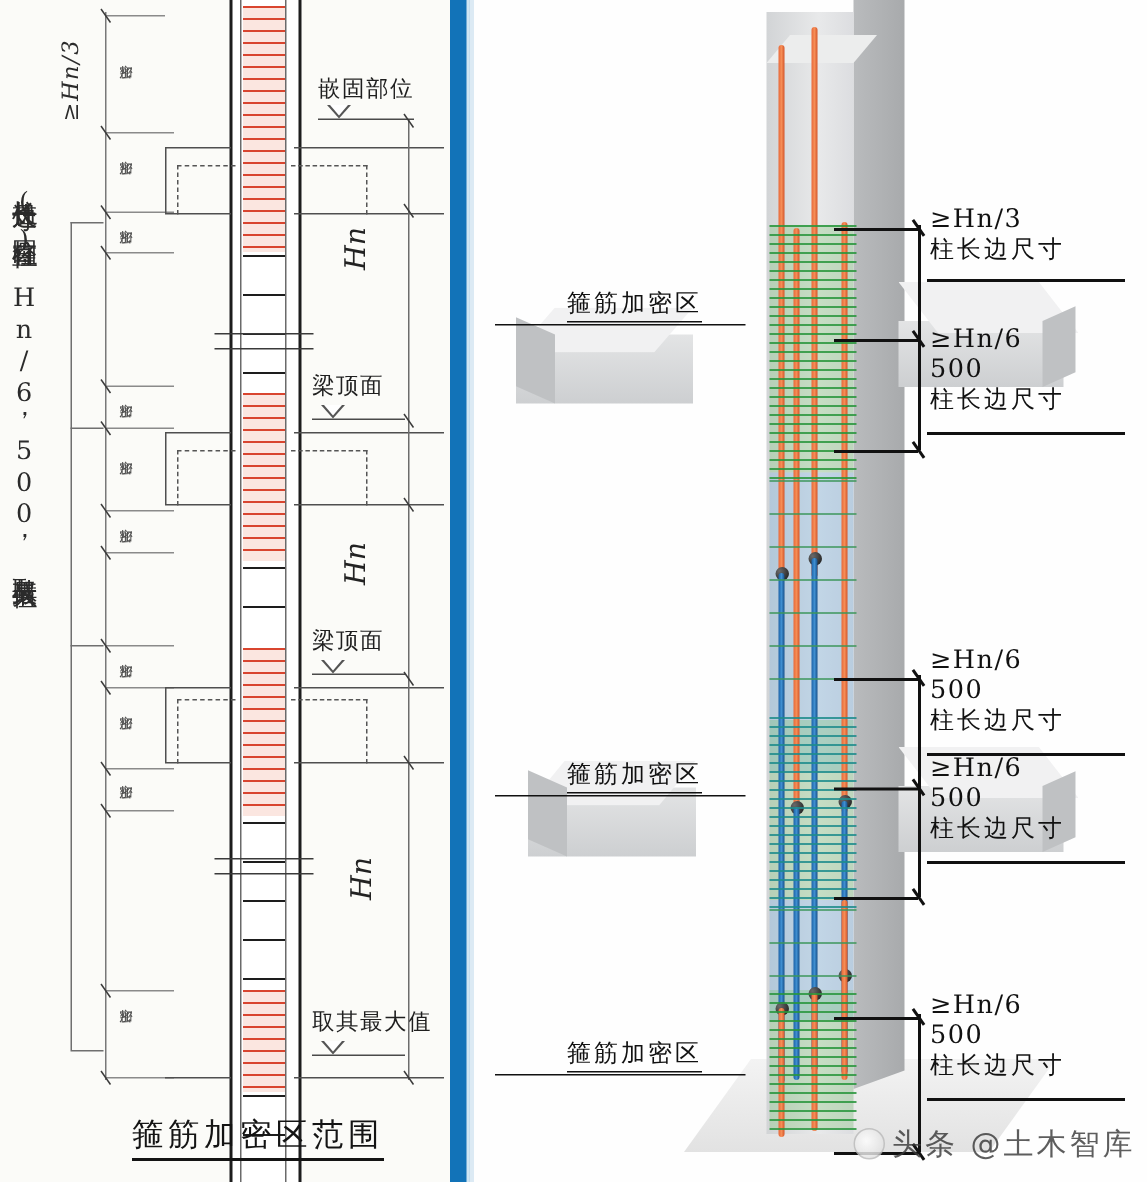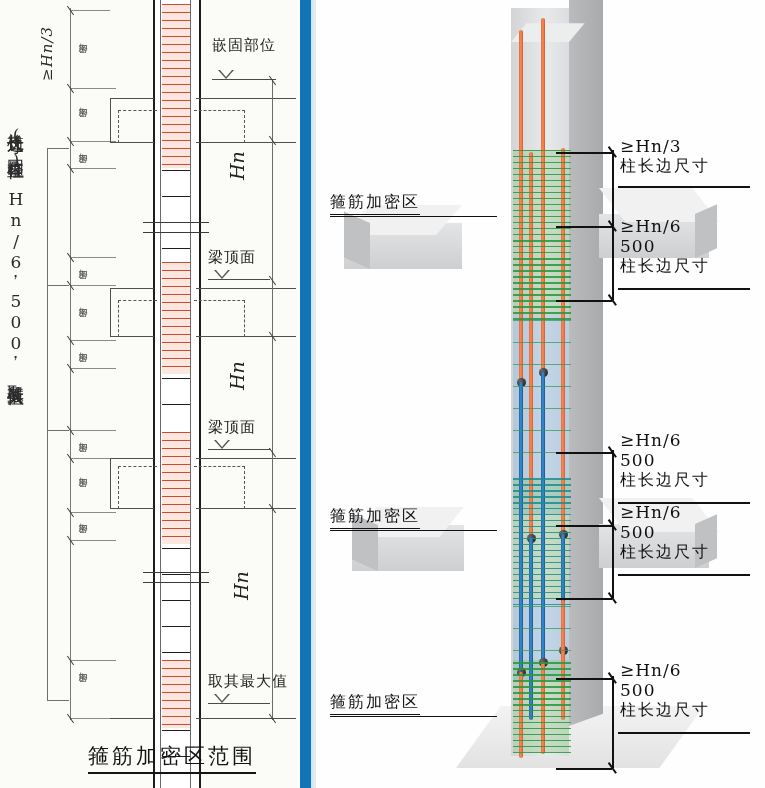--- a/index.html
+++ b/index.html
@@ -89,21 +89,21 @@
 
   
   .dimV{position:absolute;width:1px;background:#111;}
   .dimH{position:absolute;height:1.6px;background:#111;}
   .dimTick{position:absolute;width:13px;height:1.6px;background:#111;transform:rotate(55deg);}
   .rlbl{position:absolute;font-family:"DejaVu Sans","Liberation Sans",sans-serif;color:#111;white-space:nowrap;}
   .rlbl .t1{font-family:"DejaVu Serif","Liberation Serif",serif;font-size:17px;letter-spacing:1px;display:block;}
   .rlbl .t2{font-family:"DejaVu Serif","Liberation Serif",serif;font-size:17px;letter-spacing:1px;display:block;}
   .rlbl .t3{font-size:16px;letter-spacing:2px;display:block;}
   .llbl{position:absolute;font-size:16px;letter-spacing:2px;color:#111;white-space:nowrap;
-        border-bottom:1.6px solid #111;padding-bottom:1px;}
+        border-bottom:1.6px solid #111;padding-bottom:1px;margin-left:48px;}
 
   #watermark{position:absolute;right:8px;bottom:12px;font-size:20px;letter-spacing:2px;
              color:#3a3a3a;opacity:.82;display:flex;align-items:center;gap:5px;}
   #wm-logo{width:19px;height:19px;border-radius:50%;
            background:radial-gradient(circle at 40% 40%,#fff,#d8d8d8);border:1px solid #bbb;}
 </style>
 </head>
 <body>
 
 <div id="root">
@@ -215,21 +215,21 @@
     <div class="ln lnh" style="left:110px;top:718px;width:44px;background:#4f4f4f;"></div>
     <div class="ln lnh" style="left:196px;top:718px;width:100px;background:#4f4f4f;"></div>
 
     <div style="position:absolute;left:118px;top:110px;width:38px;height:32px;border:1px dashed #555;border-right:none;border-bottom:none;"></div>
     <div style="position:absolute;left:194px;top:110px;width:50px;height:32px;border:1px dashed #555;border-left:none;border-bottom:none;"></div>
     <div style="position:absolute;left:118px;top:300px;width:38px;height:36px;border:1px dashed #555;border-right:none;border-bottom:none;"></div>
     <div style="position:absolute;left:194px;top:300px;width:50px;height:36px;border:1px dashed #555;border-left:none;border-bottom:none;"></div>
     <div style="position:absolute;left:118px;top:466px;width:38px;height:42px;border:1px dashed #555;border-right:none;border-bottom:none;"></div>
     <div style="position:absolute;left:194px;top:466px;width:50px;height:42px;border:1px dashed #555;border-left:none;border-bottom:none;"></div>
 
-    <div class="lbl" style="left:212px;top:36px;">嵌固部位</div>
+    <div class="lbl" style="left:212px;top:50px;">嵌固部位</div>
     <div class="tri" style="left:218px;top:70px;"></div>
     <div class="lead" style="left:212px;top:79px;width:64px;"></div>
 
     <div class="lbl" style="left:208px;top:248px;">梁顶面</div>
     <div class="tri" style="left:214px;top:270px;"></div>
     <div class="lead" style="left:208px;top:279px;width:62px;"></div>
 
     <div class="lbl" style="left:208px;top:418px;">梁顶面</div>
     <div class="tri" style="left:214px;top:440px;"></div>
     <div class="lead" style="left:208px;top:449px;width:62px;"></div>
@@ -384,14 +384,18 @@
     <div class="dimH" style="left:240px;top:678px;width:56px;"></div>
     <div class="dimH" style="left:240px;top:768px;width:56px;"></div>
 
     <div class="rlbl" style="left:304px;top:660px;">
       <span class="t1">≥Hn/6</span>
       <span class="t2">500</span>
       <span class="t3">柱长边尺寸</span>
     </div>
     <div class="dimH" style="left:302px;top:732px;width:132px;"></div>
 
+    <div id="watermark">
+      <span id="wm-logo"></span>
+      <span>头条 @土木智库</span>
+    </div>
   </div>
 </div>
 
 </body></html>

